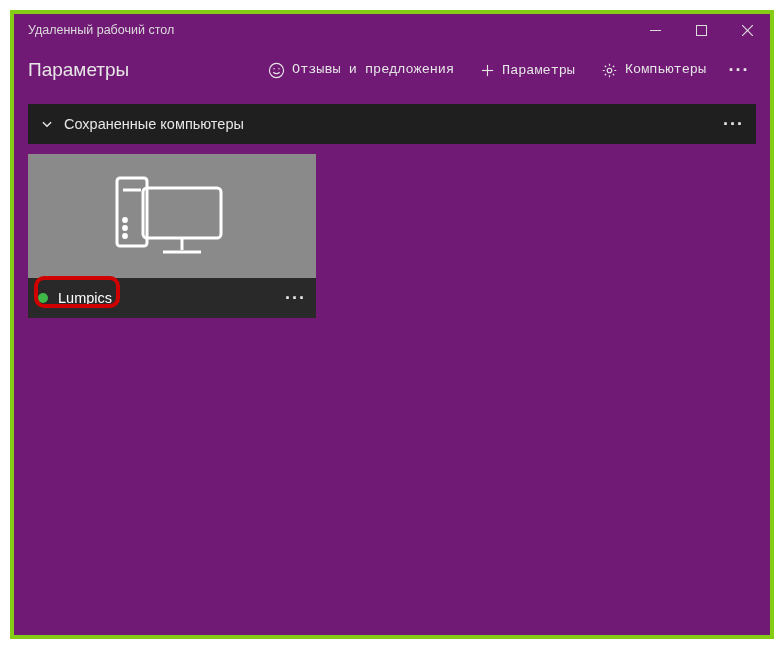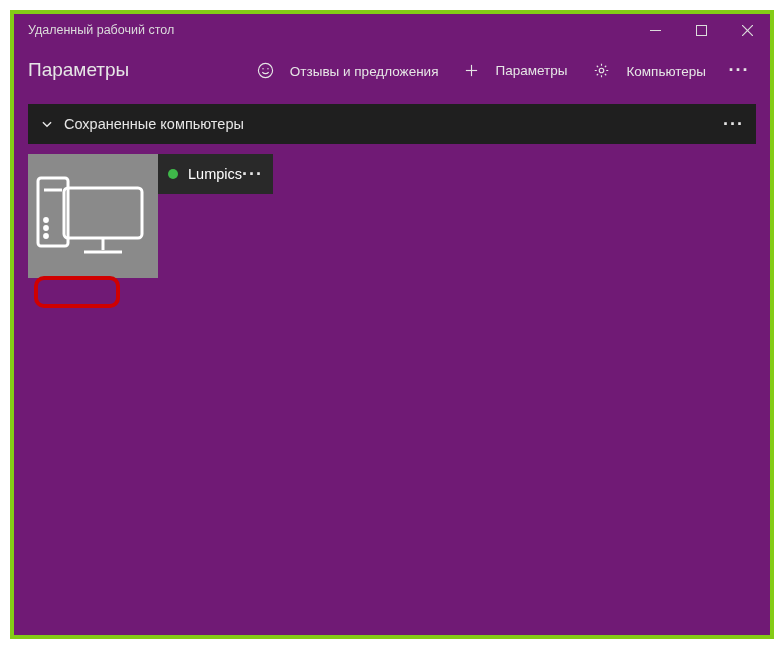--- a/index.html
+++ b/index.html
@@ -55,26 +55,27 @@
       gap: 6px;
     }
     .toolbar-title {
       flex: 1;
       color: #e6e6e6;
       font-size: 19px;
       font-weight: 400;
     }
     .tool-btn {
       display: flex;
-      align-items: flex-end;
-      gap: 16px;
+      align-items: flex-start;
+      gap: 7px;
       color: #e6e6e6;
       font-size: 13.5px;
       padding: 6px 10px;
       cursor: default;
+      font-family: Liberation Mono, monospace;
     }
     .tool-btn .icon, .tool-btn svg { flex-shrink: 0; }
     .tool-more {
       width: 34px;
       display: flex;
       align-items: center;
       justify-content: center;
       color: #e6e6e6;
       font-size: 18px;
       font-weight: 700;
@@ -107,21 +108,21 @@
     }
 
     
     .card-row {
       padding-top: 10px;
       display: flex;
     }
     .card {
       width: 288px;
       display: flex;
-      flex-direction: row;
+      flex-direction: column;
     }
     .card-thumb {
       height: 124px;
       background: #8a8a8a;
       display: flex;
       align-items: center;
       justify-content: center;
     }
     .card-footer {
       height: 40px;

